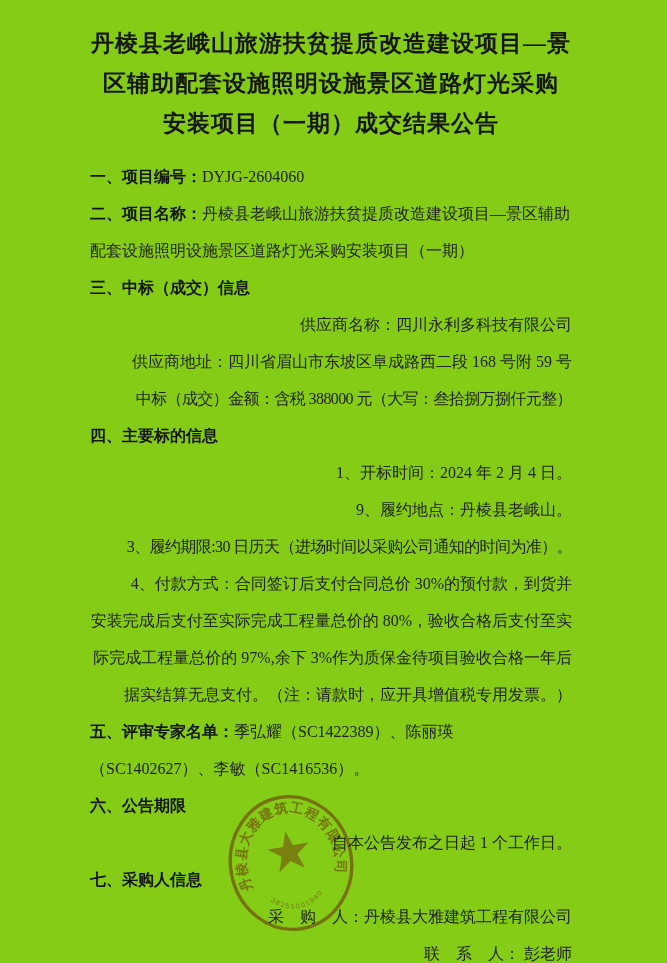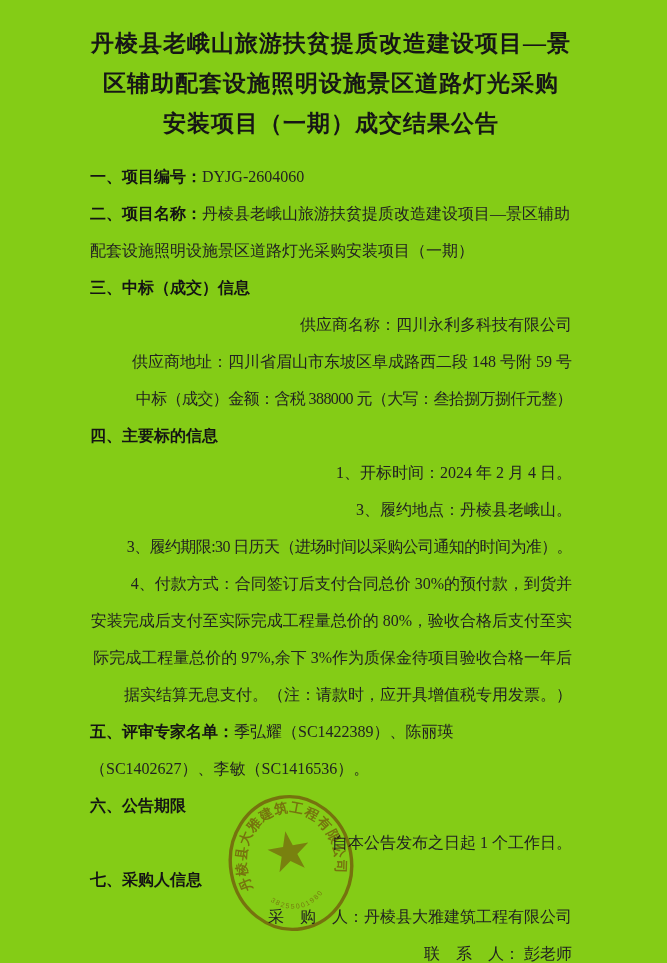--- a/index.html
+++ b/index.html
@@ -59,25 +59,25 @@
       <div>丹棱县老峨山旅游扶贫提质改造建设项目—景</div>
       <div>区辅助配套设施照明设施景区道路灯光采购</div>
       <div>安装项目（一期）成交结果公告</div>
     </div>
 
     <div class="body-text" id="doc-body">
         <p class="para sec"><b class="lbl">一、项目编号：</b><span>DYJG-2604060</span></p>
         <p class="para sec"><b class="lbl">二、项目名称：</b><span>丹棱县老峨山旅游扶贫提质改造建设项目—景区辅助配套设施照明设施景区道路灯光采购安装项目（一期）</span></p>
         <p class="para sec"><b class="lbl">三、中标（成交）信息</b></p>
         <p class="para ind nowrap"><span>供应商名称：四川永利多科技有限公司</span></p>
-        <p class="para ind nowrap"><span>供应商地址：四川省眉山市东坡区阜成路西二段 148 号附 59 号</span></p>
+        <p class="para ind nowrap"><span>供应商地址：四川省眉山市东坡区阜成路西二段 168 号附 59 号</span></p>
         <p class="para ind nowrap tight"><span>中标（成交）金额：含税 388000 元（大写：叁拾捌万捌仟元整）</span></p>
         <p class="para sec"><b class="lbl">四、主要标的信息</b></p>
         <p class="para ind nowrap"><span>1、开标时间：2024 年 2 月 4 日。</span></p>
-        <p class="para ind nowrap"><span>3、履约地点：丹棱县老峨山。</span></p>
+        <p class="para ind nowrap"><span>9、履约地点：丹棱县老峨山。</span></p>
         <p class="para ind nowrap tight"><span>3、履约期限:30 日历天（进场时间以采购公司通知的时间为准）。</span></p>
         <p class="para ind"><span>4、付款方式：合同签订后支付合同总价 30%的预付款，到货并安装完成后支付至实际完成工程量总价的 80%，验收合格后支付至实际完成工程量总价的 97%,余下 3%作为质保金待项目验收合格一年后据实结算无息支付。（注：请款时，应开具增值税专用发票。）</span></p>
         <p class="para sec"><b class="lbl">五、评审专家名单：</b><span>季弘耀（SC1422389）、陈丽瑛（SC1402627）、李敏（SC1416536）。</span></p>
         <p class="para sec"><b class="lbl">六、公告期限</b></p>
         <p class="para ind nowrap"><span>自本公告发布之日起 1 个工作日。</span></p>
         <p class="para sec"><b class="lbl">七、采购人信息</b></p>
         <p class="para ind nowrap"><span>采　购　人：丹棱县大雅建筑工程有限公司</span></p>
         <p class="para ind nowrap"><span>联　系　人： 彭老师</span></p>
       </div>
   </div>

